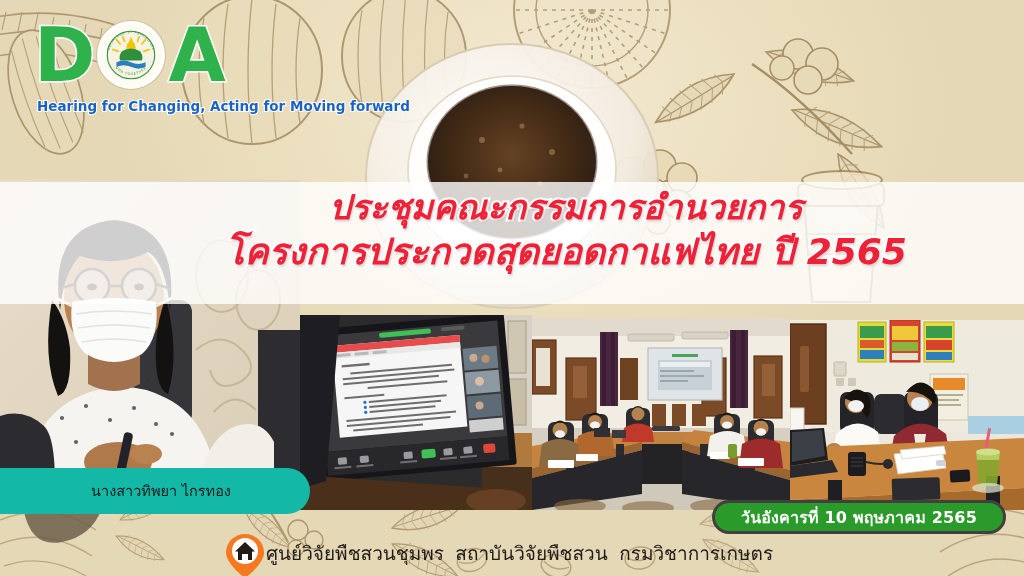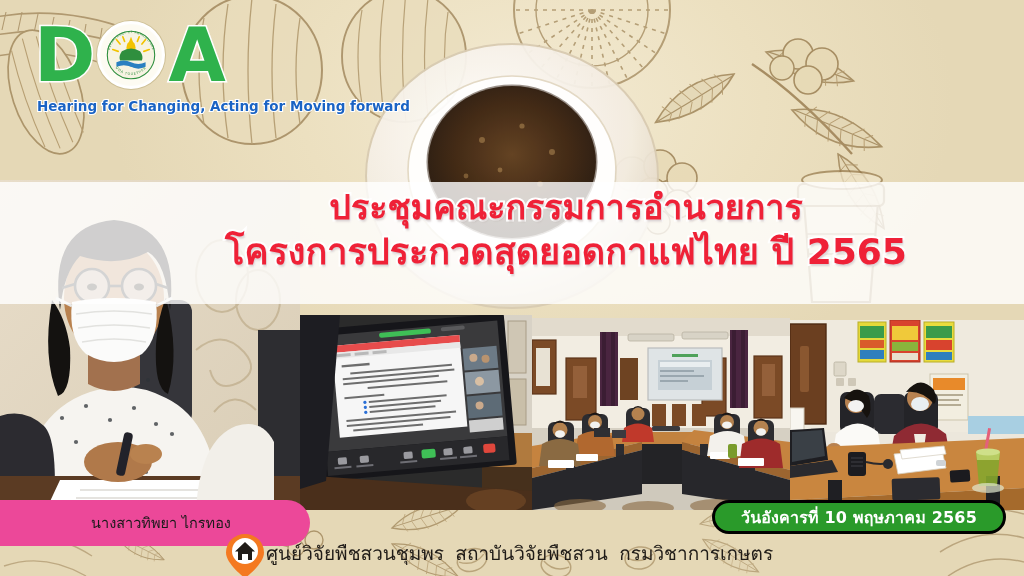--- a/index.html
+++ b/index.html
@@ -89,62 +89,62 @@
   }
   .title-line {
     font-family:"DejaVu Sans",sans-serif;
     font-weight:bold;
     color:#ef2137;
     line-height:1.16;
     white-space:nowrap;
     -webkit-text-stroke:4px #ffffff;
     paint-order:stroke fill;
     text-shadow:1px 2px 2px rgba(120,90,90,0.28);
+    font-style:italic;
   }
   .title-line-1 { font-size:34px; }
   .title-line-2 { font-size:36px; margin-top:4px; }
 
   
   .photo { position:absolute; overflow:hidden; z-index:3; }
 
   
   .photo-portrait { left:0; top:180px; width:300px; height:330px; }
   
   .photo-screen  { left:300px; top:315px; width:232px; height:195px; }
   .photo-room    { left:532px; top:318px; width:258px; height:192px; }
   .photo-desk    { left:790px; top:320px; width:234px; height:190px; }
   .photo svg { display:block; width:100%; height:100%; }
 
   
   .name-badge {
     position:absolute; left:0; top:468px;
     width:310px; height:46px;
-    background:#ec4899;
+    background:#14b8a6;
     border-radius:0 26px 26px 0;
     z-index:8;
     display:flex; flex-direction:column;
     align-items:center; justify-content:center;
     padding-left:12px;
-    margin-top:32px;
   }
   .name-badge .nb-line {
     font-family:"DejaVu Sans",sans-serif;
     color:#1a1a1a;
     line-height:1.14;
     white-space:nowrap;
   }
   .nb-line-1 { font-size:14.5px; }
   .nb-line-2 { font-size:14.5px; }
 
   
   .date-badge {
     position:absolute; left:712px; top:500px;
     width:294px; height:34px;
     background:#2a9a2a;
-    border:3px solid #000000;
+    border:3px solid #404040;
     border-radius:18px;
     z-index:9;
     display:flex; align-items:center; justify-content:center;
   }
   .date-badge span {
     font-family:"DejaVu Sans",sans-serif;
     font-weight:bold; font-size:16px;
     color:#ffffff;
     white-space:nowrap;
     letter-spacing:0.2px;

